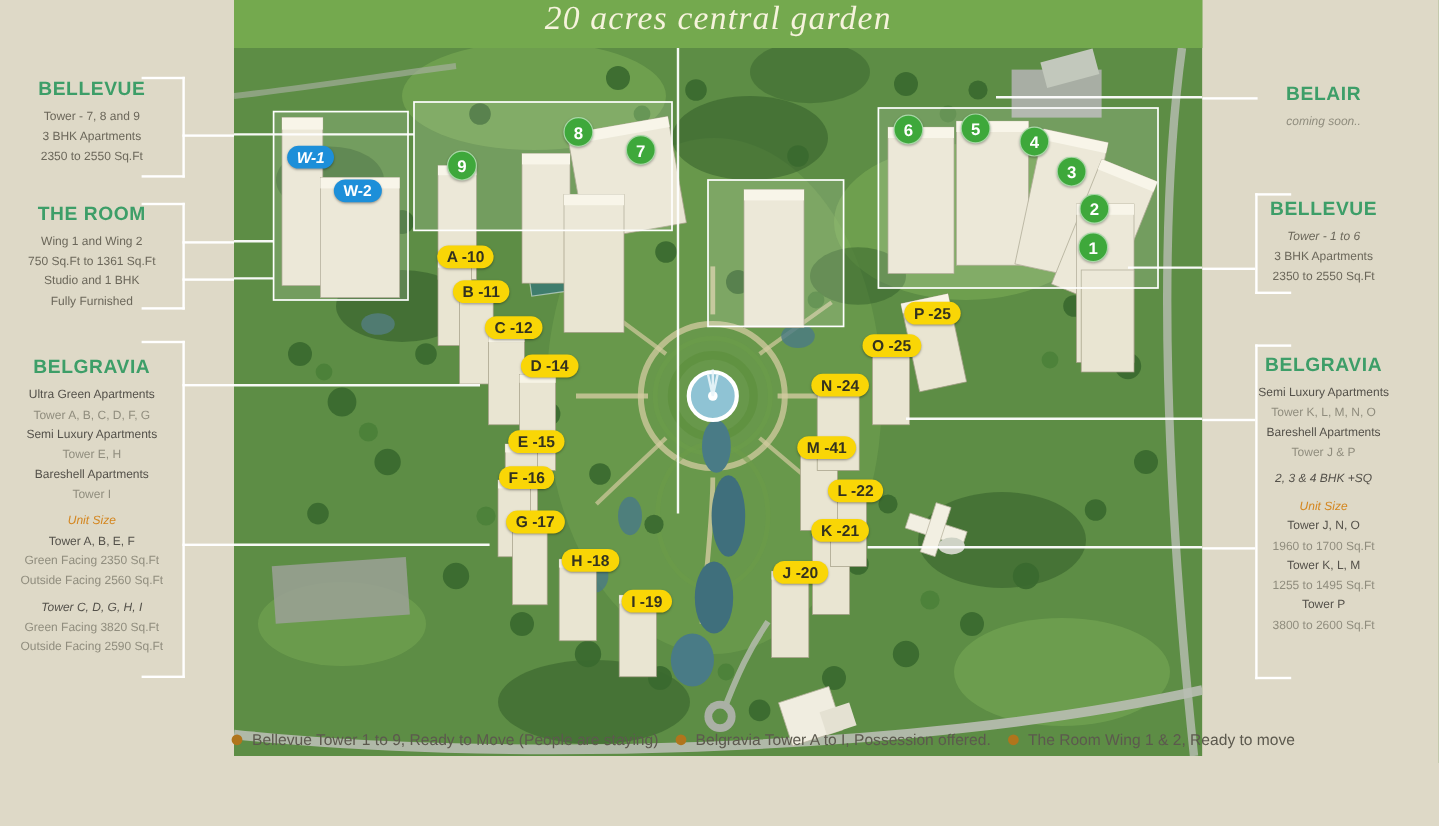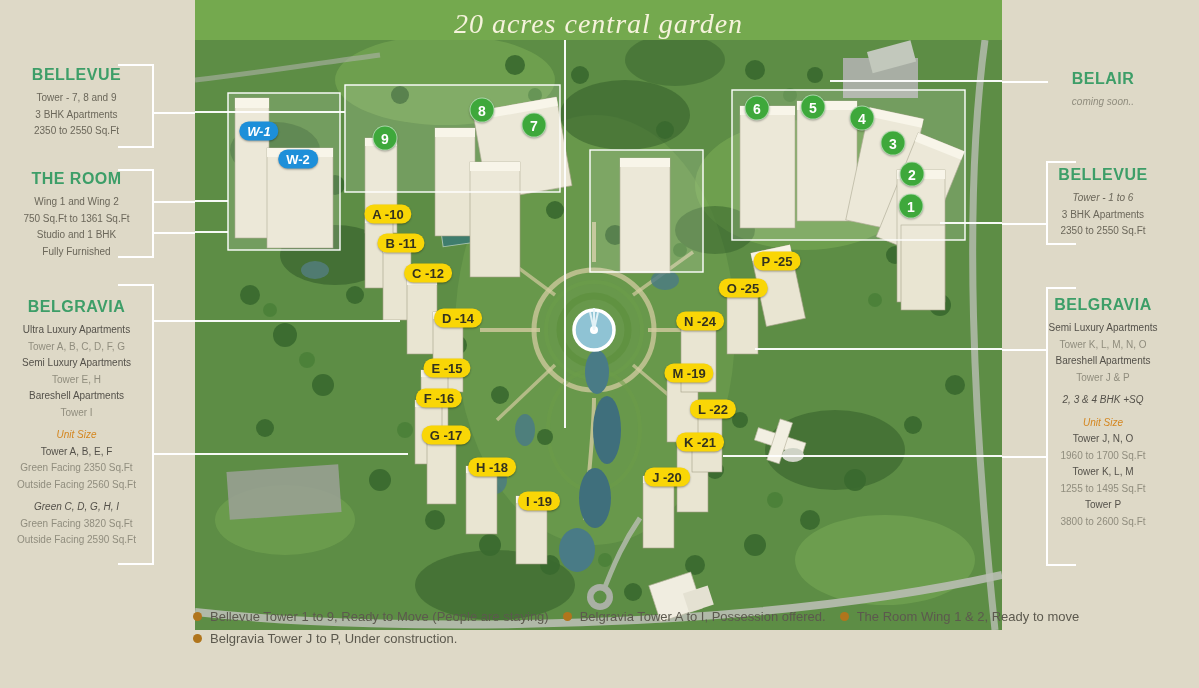--- a/index.html
+++ b/index.html
@@ -6,21 +6,21 @@
   body{
     width:1199px;height:688px;position:relative;overflow:hidden;
     background:#ded9c7;
     font-family:"Liberation Sans","DejaVu Sans",sans-serif;
   }
   .canvas{position:absolute;inset:0;}
 
   
   .banner{
     position:absolute;left:195px;top:0;width:807px;height:40px;
-    background:#74a94e;display:flex;align-items:flex-end;justify-content:center;
+    background:#74a94e;display:flex;align-items:flex-start;justify-content:center;
     z-index:4;
   }
   .banner-title{
     font-family:"Liberation Serif","DejaVu Serif",serif;
     font-style:italic;font-size:28px;color:#f6f3dc;letter-spacing:1px;
   }
 
   
   svg.map{position:absolute;left:195px;top:0;z-index:1;display:block;}
 
@@ -297,30 +297,30 @@
   </svg>
 
   <div class="banner">
     <span class="banner-title">20 acres central garden</span>
   </div>
 
   <div id="map-labels">
       <div class="pill yellow" style="left: 388px; top: 214px;">A -10</div>
       <div class="pill yellow" style="left: 401px; top: 243px;">B -11</div>
       <div class="pill yellow" style="left: 428px; top: 273px;">C -12</div>
-      <div class="pill yellow" style="left: 458px; top: 318px;">D -14</div>
+      <div class="pill yellow" style="left: 458px; top: 305px;">D -14</div>
       <div class="pill yellow" style="left: 447px; top: 368px;">E -15</div>
       <div class="pill yellow" style="left: 439px; top: 398px;">F -16</div>
       <div class="pill yellow" style="left: 446px; top: 435px;">G -17</div>
       <div class="pill yellow" style="left: 492px; top: 467px;">H -18</div>
       <div class="pill yellow" style="left: 539px; top: 501px;">I -19</div>
       <div class="pill yellow" style="left: 667px; top: 477px;">J -20</div>
       <div class="pill yellow" style="left: 700px; top: 442px;">K -21</div>
       <div class="pill yellow" style="left: 713px; top: 409px;">L -22</div>
-      <div class="pill yellow" style="left: 689px; top: 373px;">M -19</div>
+      <div class="pill yellow" style="left: 689px; top: 373px;">M -41</div>
       <div class="pill yellow" style="left: 700px; top: 321px;">N -24</div>
       <div class="pill yellow" style="left: 743px; top: 288px;">O -25</div>
       <div class="pill yellow" style="left: 777px; top: 261px;">P -25</div>
       <div class="marker" style="left: 385px; top: 138px;">9</div>
       <div class="marker" style="left: 482px; top: 110px;">8</div>
       <div class="marker" style="left: 534px; top: 125px;">7</div>
       <div class="marker" style="left: 757px; top: 108px;">6</div>
       <div class="marker" style="left: 813px; top: 107px;">5</div>
       <div class="marker" style="left: 862px; top: 118px;">4</div>
       <div class="marker" style="left: 893px; top: 143px;">3</div>
@@ -339,31 +339,31 @@
       </div>
       <div class="panel-block" style="top: 170px;">
         <h2 class="panel-heading">THE ROOM</h2>
         <div class="panel-line t-body">Wing 1 and Wing 2</div>
         <div class="panel-line t-body">750 Sq.Ft to 1361 Sq.Ft</div>
         <div class="panel-line t-body">Studio and 1 BHK</div>
         <div class="panel-line t-body">Fully Furnished</div>
       </div>
       <div class="panel-block" style="top: 298px;">
         <h2 class="panel-heading">BELGRAVIA</h2>
-        <div class="panel-line t-strong">Ultra Luxury Apartments</div>
+        <div class="panel-line t-strong">Ultra Green Apartments</div>
         <div class="panel-line t-muted">Tower A, B, C, D, F, G</div>
         <div class="panel-line t-strong">Semi Luxury Apartments</div>
         <div class="panel-line t-muted">Tower E, H</div>
         <div class="panel-line t-strong">Bareshell Apartments</div>
         <div class="panel-line t-muted">Tower I</div>
         <div class="panel-line t-accent gap">Unit Size</div>
         <div class="panel-line t-strong">Tower A, B, E, F</div>
         <div class="panel-line t-muted">Green Facing 2350 Sq.Ft</div>
         <div class="panel-line t-muted">Outside Facing 2560 Sq.Ft</div>
-        <div class="panel-line t-strong gap">Green C, D, G, H, I</div>
+        <div class="panel-line t-strong gap">Tower C, D, G, H, I</div>
         <div class="panel-line t-muted">Green Facing 3820 Sq.Ft</div>
         <div class="panel-line t-muted">Outside Facing 2590 Sq.Ft</div>
       </div>
     </div>
   <div id="right-panels" class="panel right">
       <div class="panel-block" style="top: 70px;">
         <h2 class="panel-heading">BELAIR</h2>
         <div class="panel-line t-muted gap">coming soon..</div>
       </div>
       <div class="panel-block" style="top: 166px;">
@@ -424,20 +424,14 @@
         </span>
         <span class="legend-item">
           <span class="legend-bullet"></span>
           <span class="legend-text">Belgravia Tower A to I, Possession offered.</span>
         </span>
         <span class="legend-item">
           <span class="legend-bullet"></span>
           <span class="legend-text">The Room Wing 1 &amp; 2, Ready to move</span>
         </span>
       </div>
-      <div class="legend-row">
-        <span class="legend-item">
-          <span class="legend-bullet"></span>
-          <span class="legend-text">Belgravia Tower J to P, Under construction.</span>
-        </span>
-      </div>
     </div>
 </div>
 
 </body></html>

